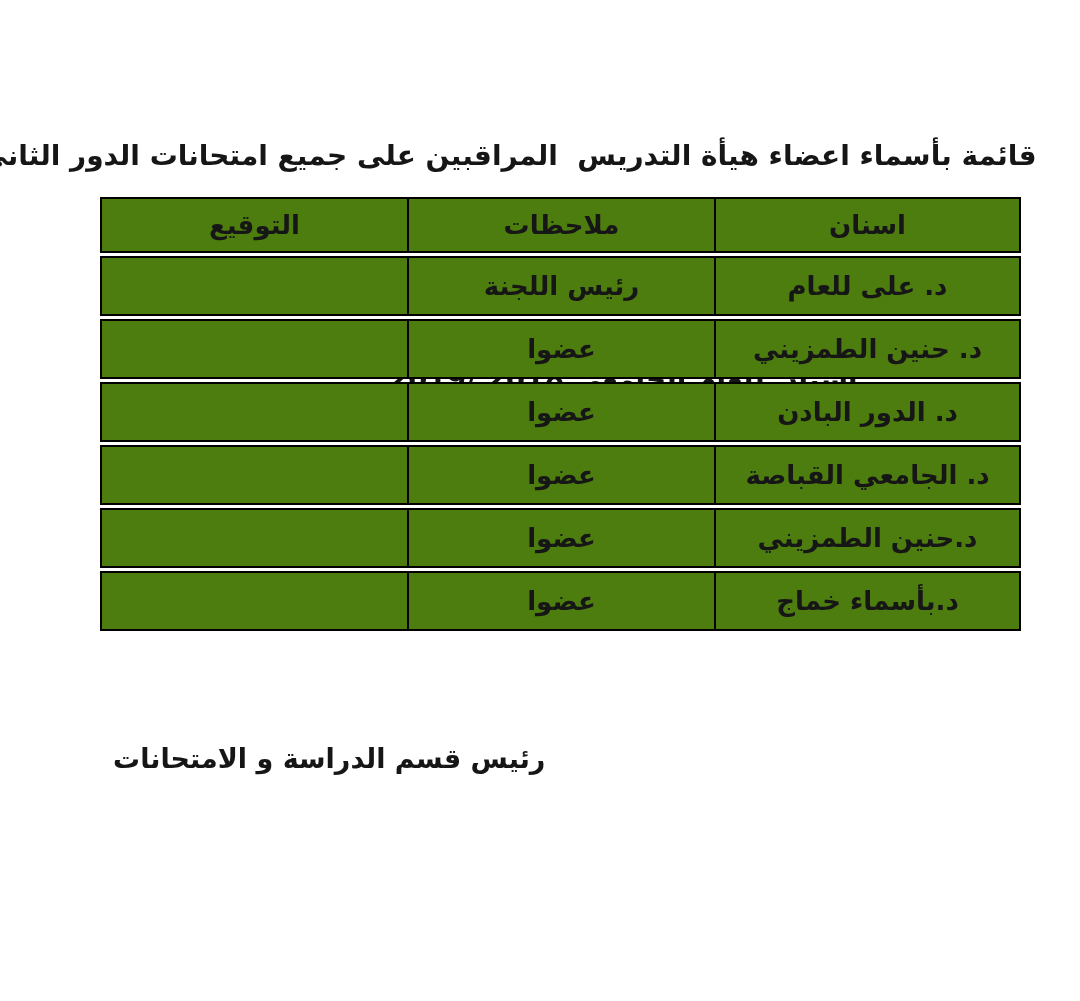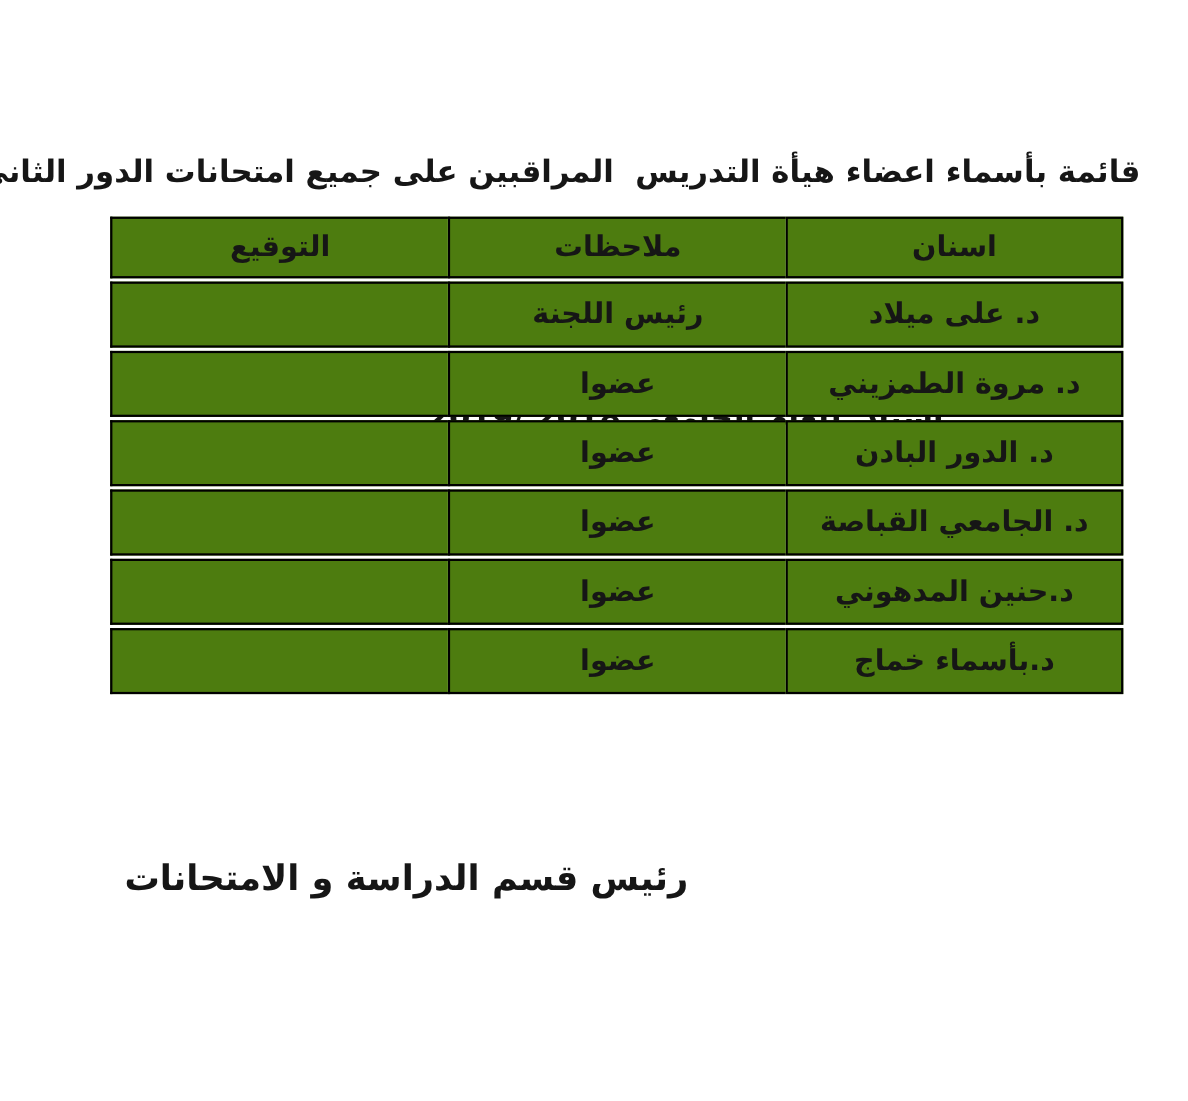--- a/index.html
+++ b/index.html
@@ -62,23 +62,23 @@
   
   table.roster th:not(:first-child),
   table.roster td:not(:first-child) {
     border-left: 2px solid #000000;
     border-right: none;
   }
   table.roster th { height: 56px; }
   table.roster td { height: 60px; }
   .footer-sign {
     position: absolute;
-    top: 779px;
+    top: 743px;
     left: 113px;
-    font-size: 32px;
+    font-size: 27px;
     direction: rtl;
     white-space: nowrap;
   }
 </style>
 </head>
 <body>
 
 <div class="page">
 
   <div class="title-block">
@@ -89,41 +89,41 @@
   <table class="roster">
     <thead>
       <tr>
           <th>اسنان</th>
           <th>ملاحظات</th>
           <th>التوقيع</th>
         </tr>
     </thead>
     <tbody>
         <tr>
-          <td>د. على ميلاد</td>
+          <td>د. على للعام</td>
           <td>رئيس اللجنة</td>
           <td></td>
         </tr>
         <tr>
-          <td>د. مروة الطمزيني</td>
+          <td>د. حنين الطمزيني</td>
           <td>عضوا</td>
           <td></td>
         </tr>
         <tr>
           <td>د. الدور البادن</td>
           <td>عضوا</td>
           <td></td>
         </tr>
         <tr>
           <td>د. الجامعي القباصة</td>
           <td>عضوا</td>
           <td></td>
         </tr>
         <tr>
-          <td>د.حنين المدهوني</td>
+          <td>د.حنين الطمزيني</td>
           <td>عضوا</td>
           <td></td>
         </tr>
         <tr>
           <td>د.بأسماء خماج</td>
           <td>عضوا</td>
           <td></td>
         </tr>
       </tbody>
   </table>

